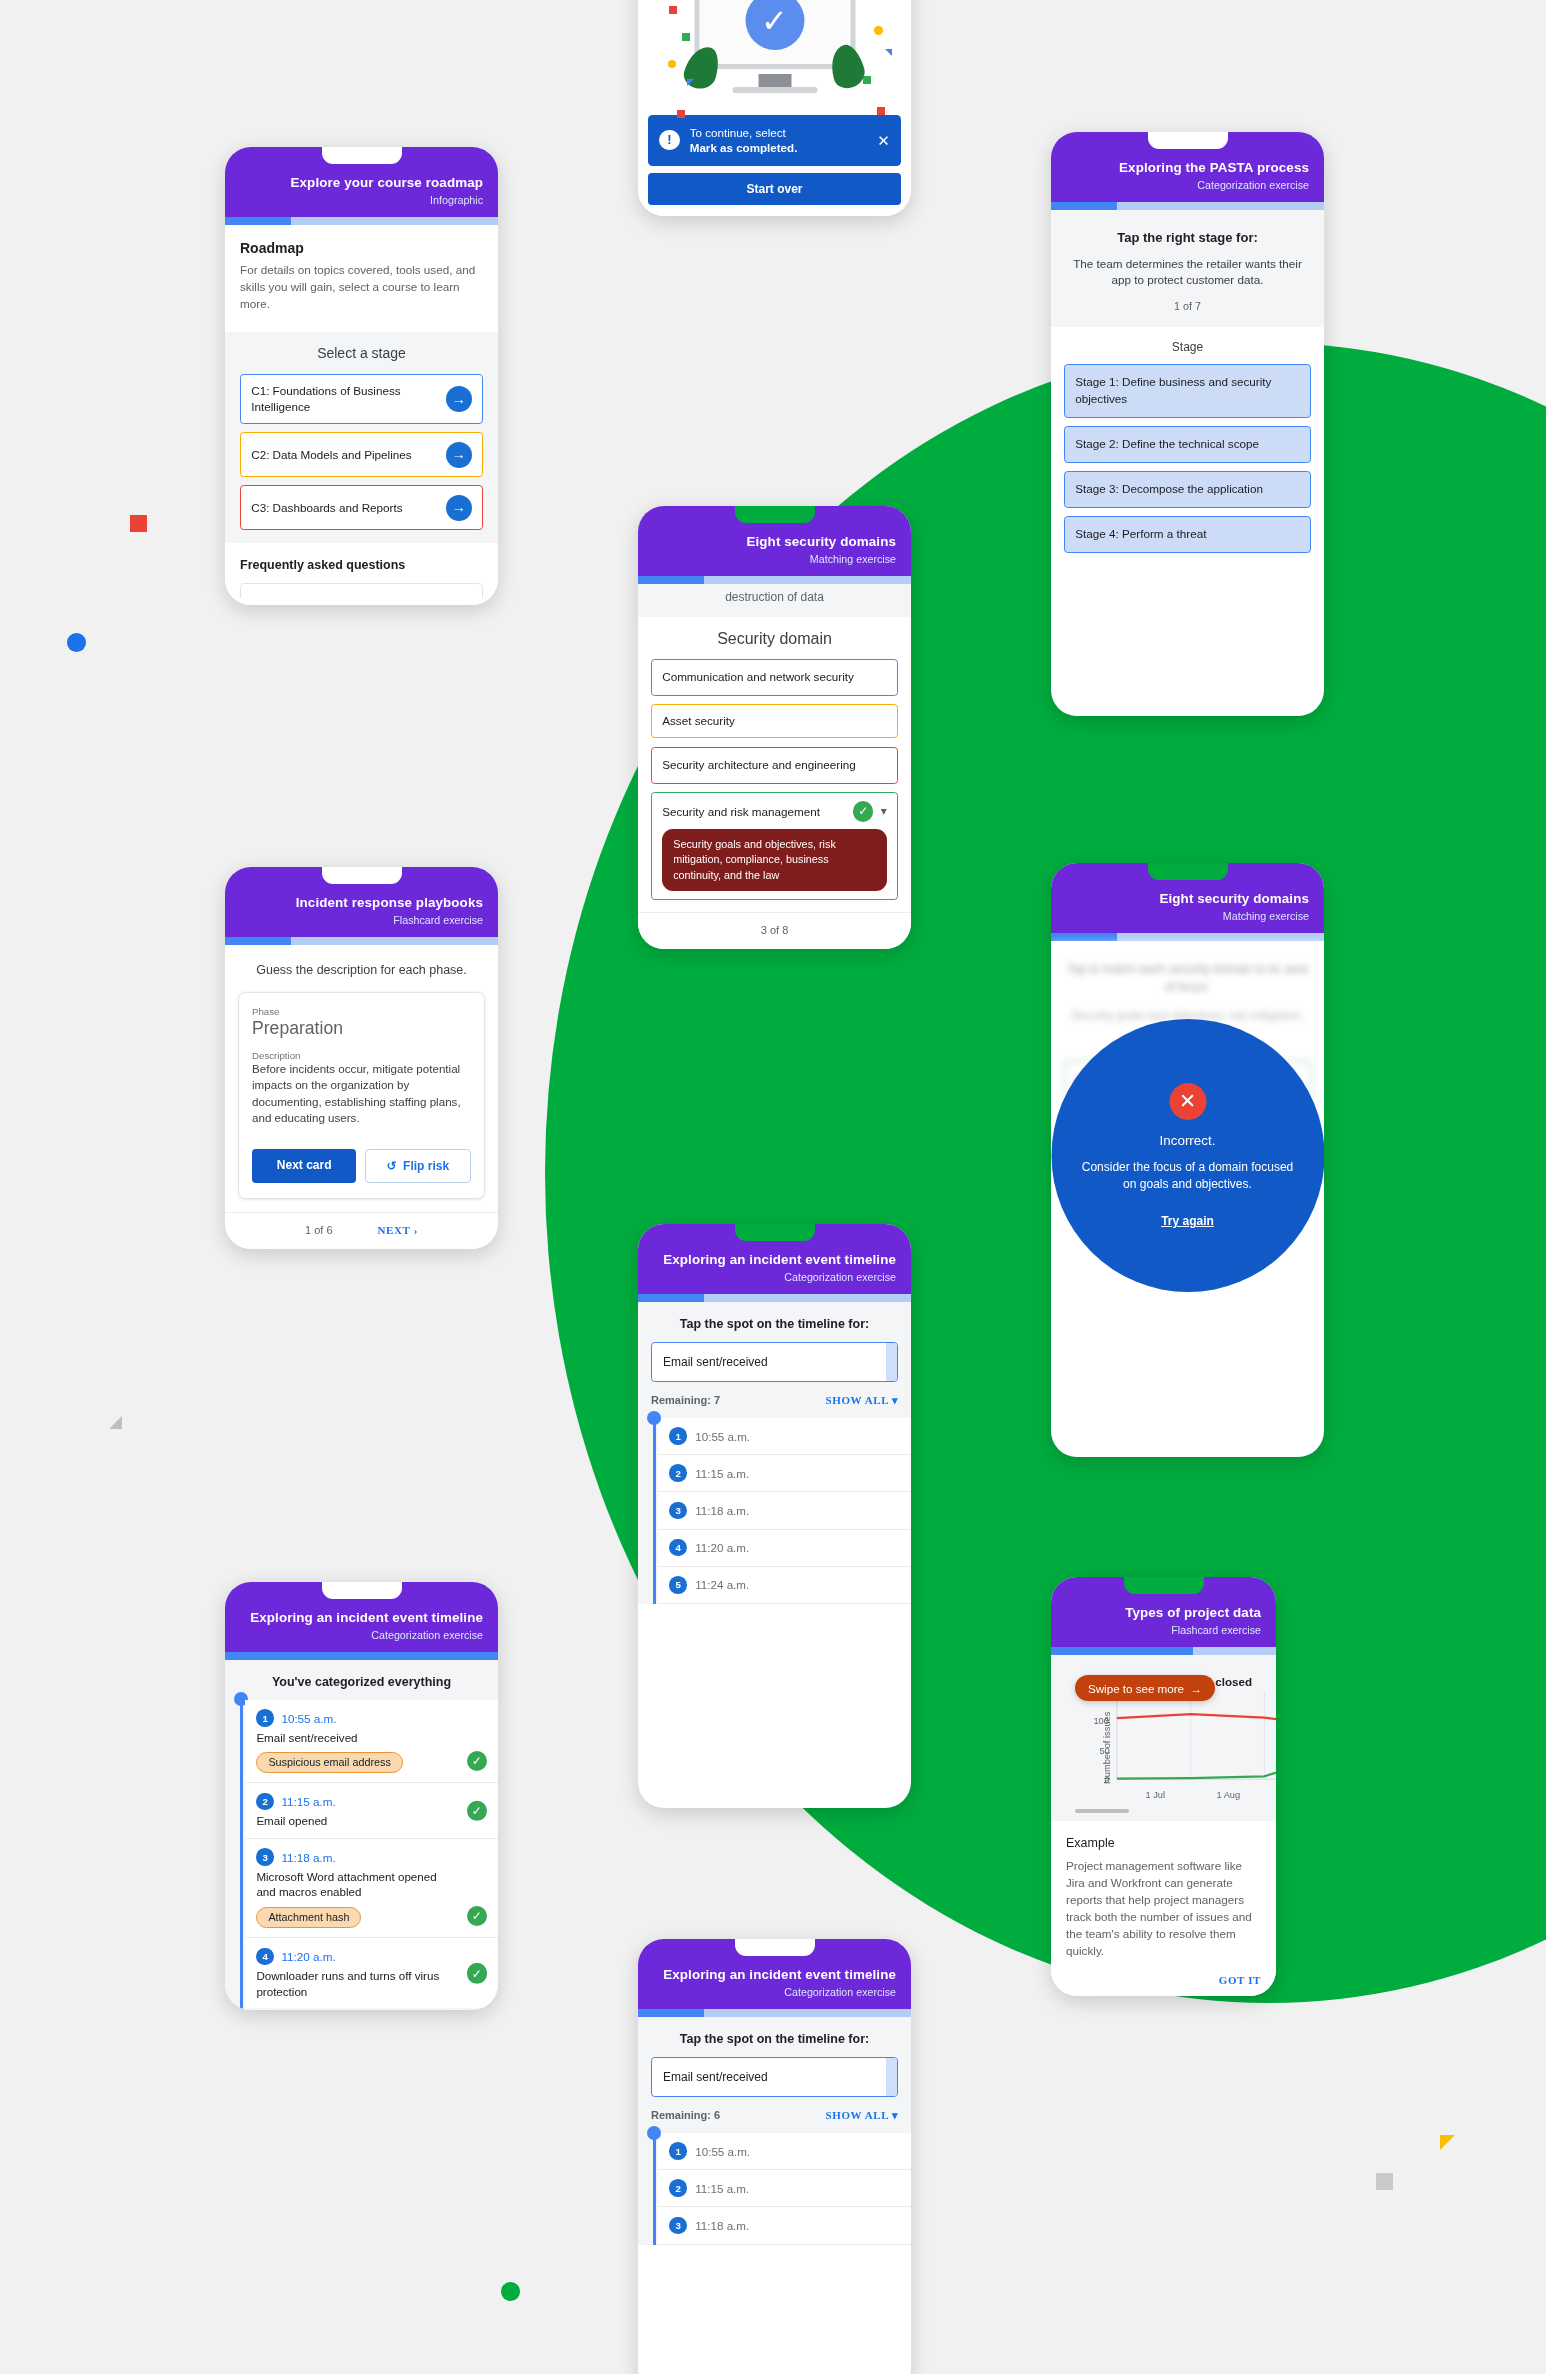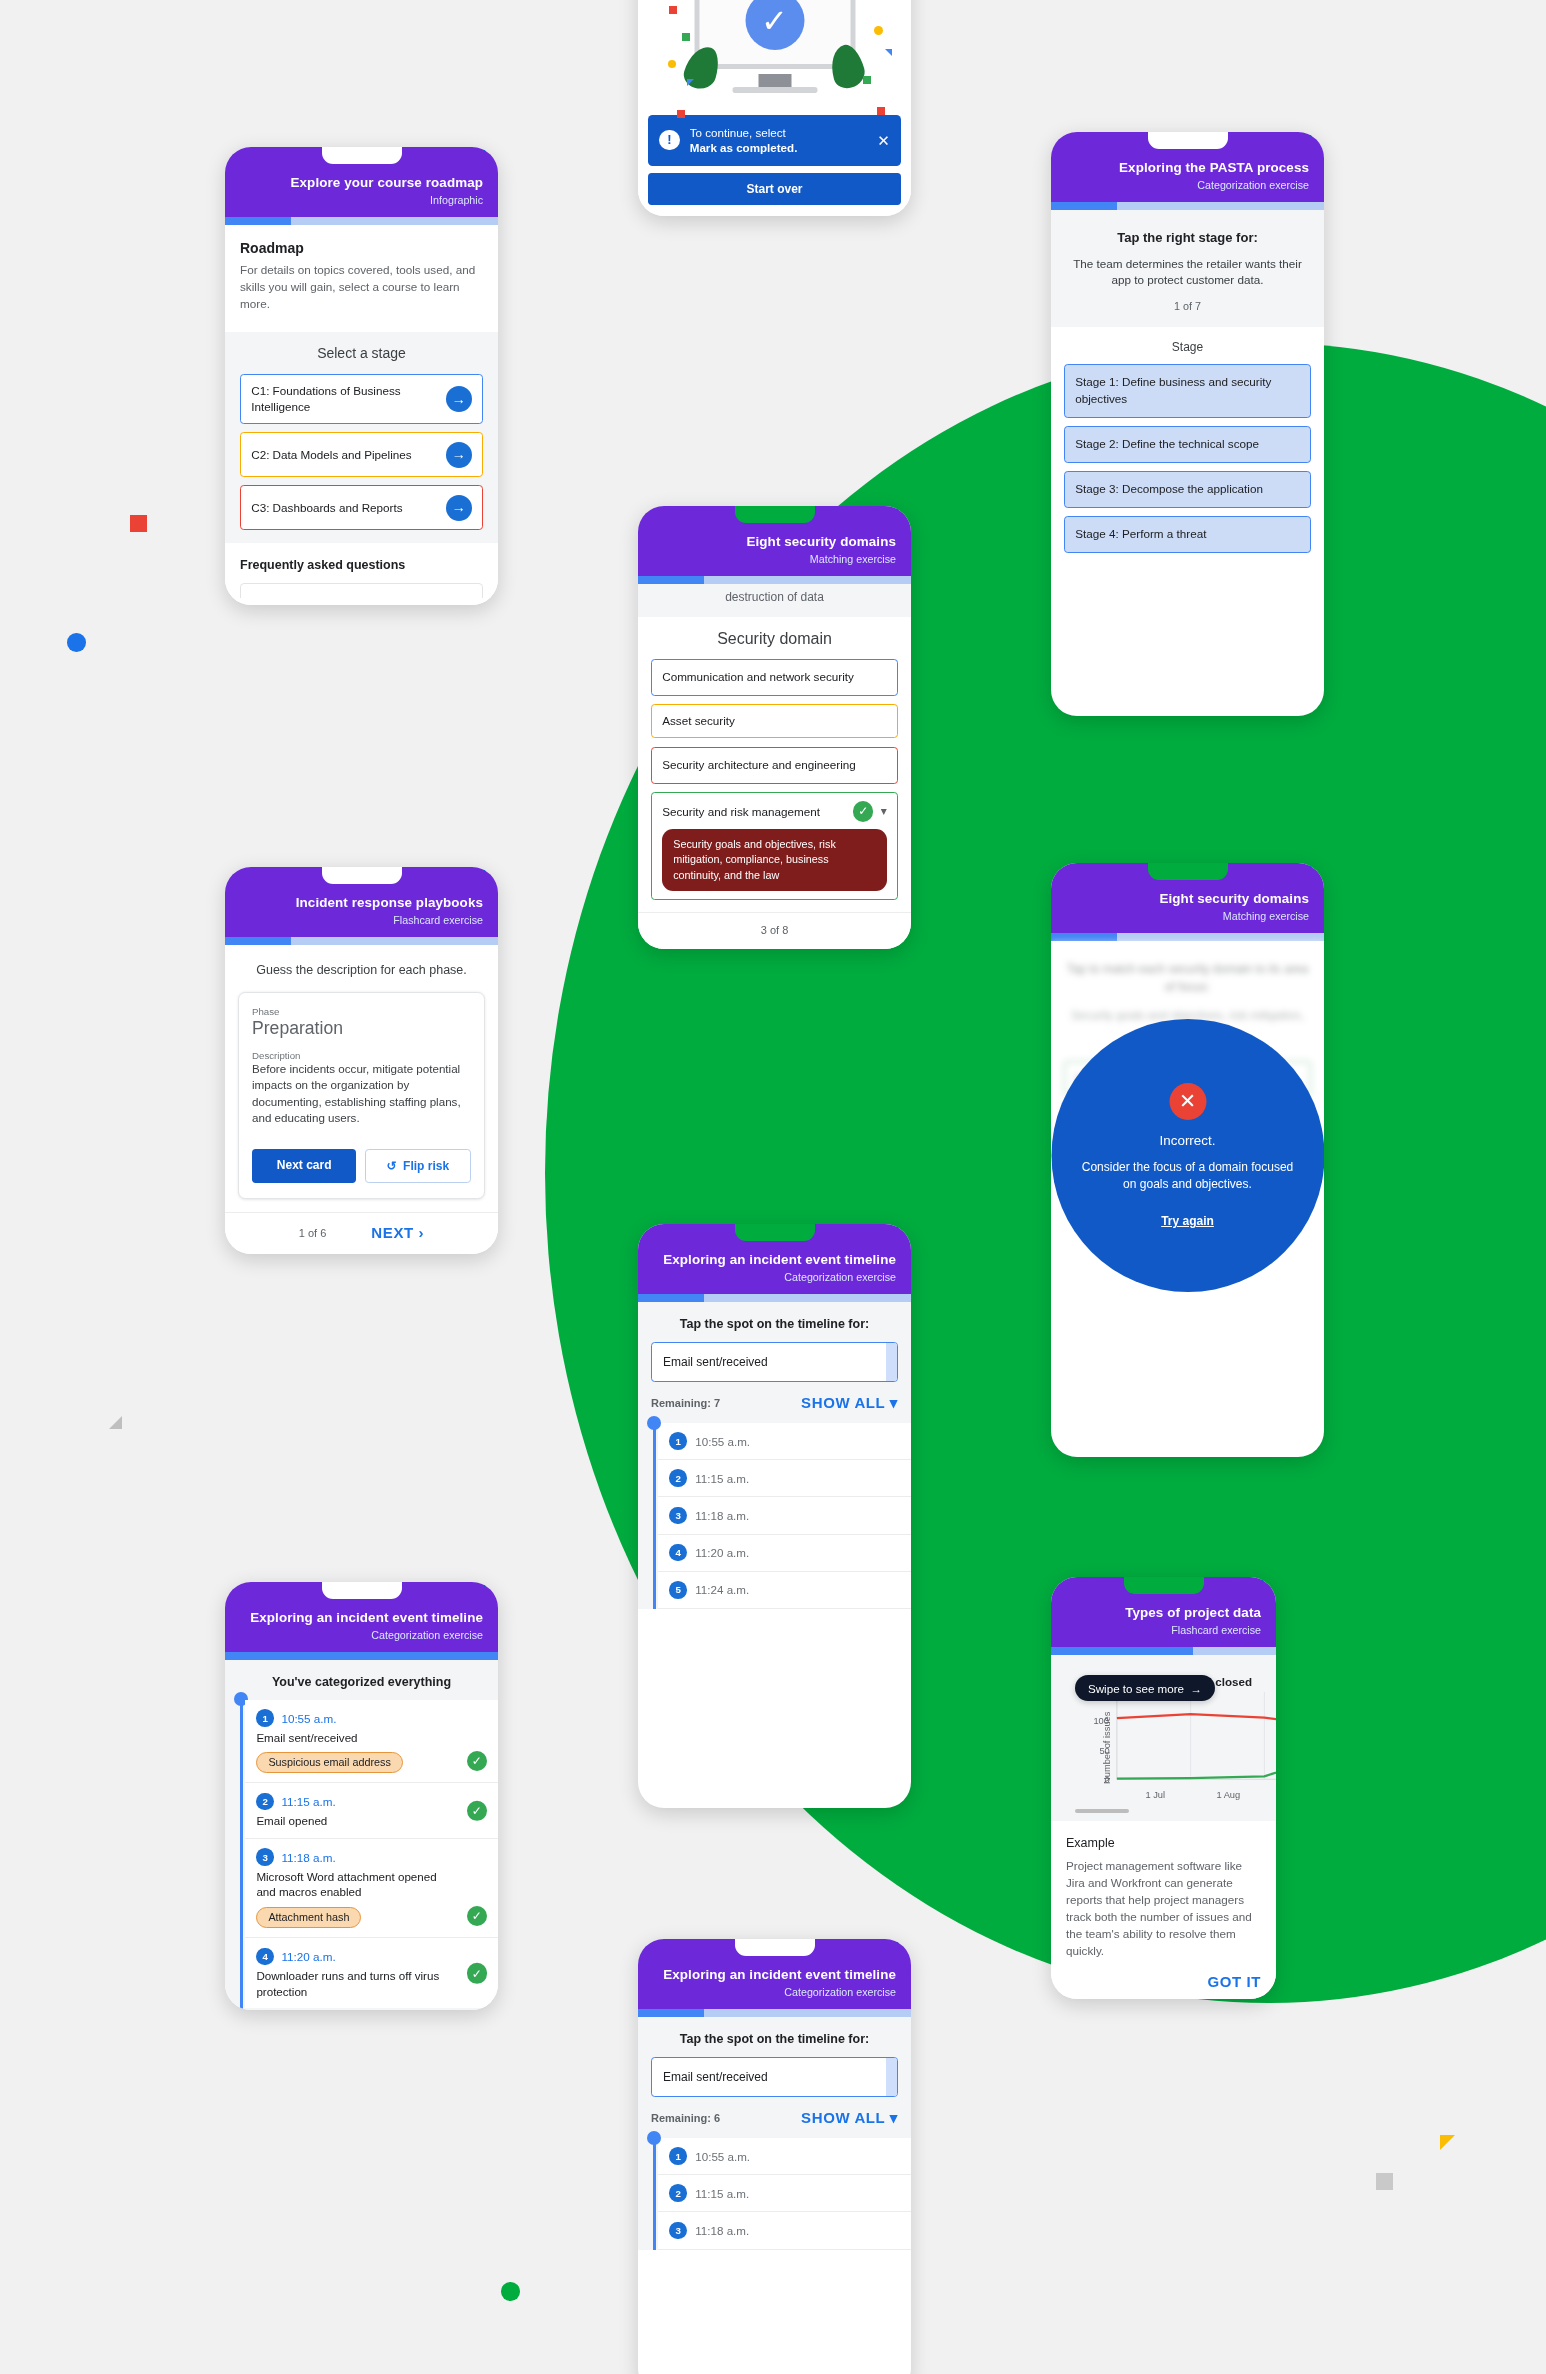--- a/index.html
+++ b/index.html
@@ -113,21 +113,21 @@
   }
 
   
   .btn {
     border-radius: 3.7px; font-size: 12px; font-weight: 700;
     padding: 9.3px 15px; text-align:center; cursor: default;
   }
   .btn-primary { background:#1159c7; color:#fff; }
   .btn-outline { background:#fff; color:#1a73e8; border:0.9px solid #bcd0ef;
                  display:flex;align-items:center;justify-content:center;gap:6.5px; }
-  .link-btn { color:#1a73e8; font-weight:700; font-size:15px; letter-spacing:0.6px; }
+  .link-btn { color:#1a73e8; font-weight:700; font-size:11px; letter-spacing:0.6px;font-family:Liberation Serif, serif; }
 
   
   .flashcard {
     border:0.9px solid #e3e4e6; border-radius:7.4px; background:#fff;
     box-shadow: 0 0.9px 2.8px rgba(0,0,0,0.10);
     padding: 13px 13px 15px;
   }
   .fc-label { font-size:9.7px; color:#70757a; }
   .fc-phase { font-size:17.6px; color:#5f6368; margin:0.9px 0 11px; }
   .fc-desc { font-size:11.6px; line-height:1.42; color:#3c4043; }
@@ -204,21 +204,21 @@
     text-align:center; padding:0 24px; z-index:3;
   }
   .x-ico { width:37px;height:37px;border-radius:50%;background:#ea4335;color:#fff;
            display:flex;align-items:center;justify-content:center;font-size:20.4px;margin-bottom:13px;}
   .blurred { filter: blur(3.2px); opacity:.5; }
 
   
   .chart-box { background:#f4f5f7; border-radius:3.7px; padding:9.3px 7.4px 3.7px; position:relative; }
   .swipe-pill {
     position:absolute; left:13px; top:9.3px; z-index:4;
-    background:#0f172a;color:#fff;border-radius:16.7px;padding:6.5px 13px;
+    background:#c2410c;color:#fff;border-radius:16.7px;padding:6.5px 13px;
     font-size:11.6px;display:flex;align-items:center;gap:6.5px;white-space:nowrap;
     box-shadow:0 1.9px 6.5px rgba(0,0,0,.2);
   }
   .chart-title { font-size:11.6px;font-weight:700;text-align:right;padding-right:5.6px;}
   .scrollbar-h { height:4.6px;background:#bdbdbd;border-radius:2.8px;width:54px;margin:5.6px 0 0 5.6px;}
   .axis-y-label {
     position:absolute; left:1.9px; top:50%; transform:translateY(-42%) rotate(-90deg);
     font-size:9.3px; color:#5f6368; white-space:nowrap;
   }
 </style>

